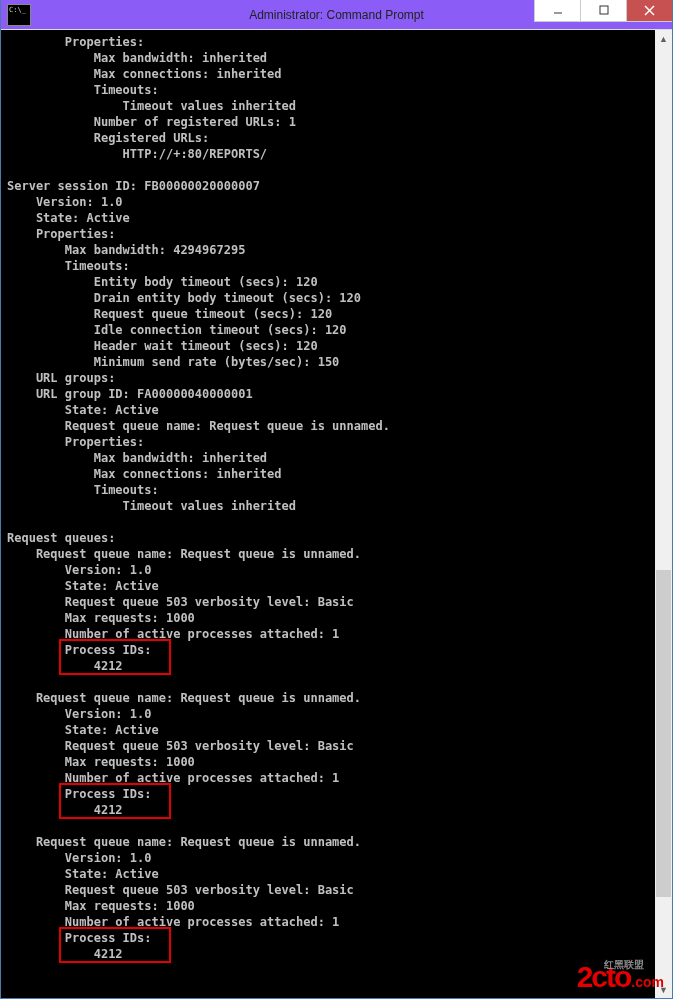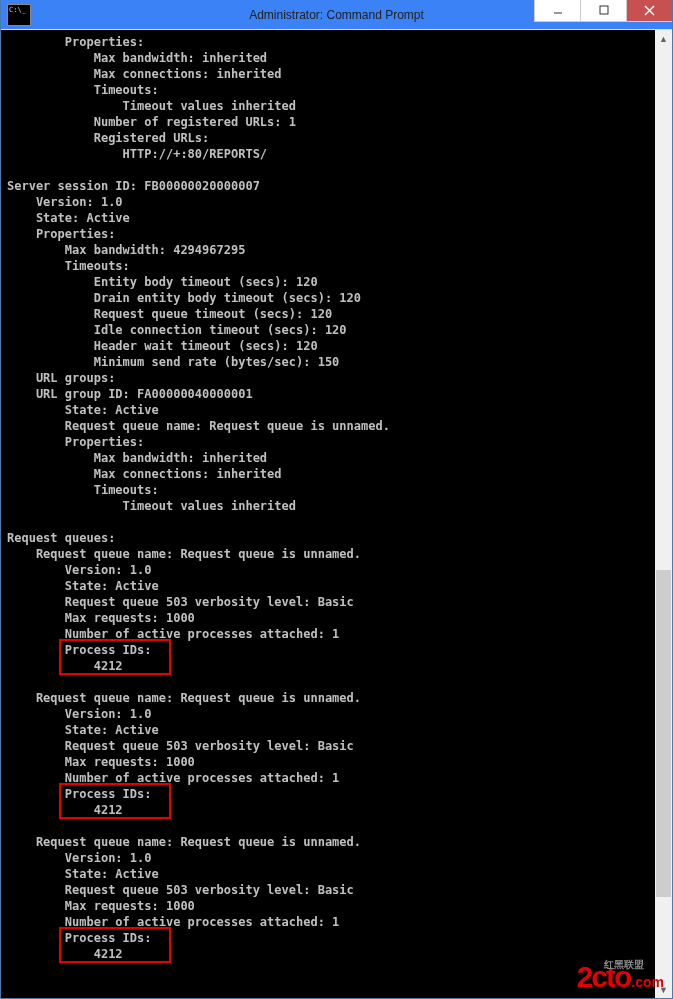--- a/index.html
+++ b/index.html
@@ -13,21 +13,21 @@
   .window {
     width: 673px;
     height: 999px;
     position: relative;
     background: #000;
     border: 1px solid #4a7bb0;
     border-top: none;
   }
   .titlebar {
     height: 30px;
-    background: #3b82f6;
+    background: #8b5cf6;
     display: flex;
     align-items: center;
     position: relative;
     border-bottom: 1px solid #ddd;
   }
   .titlebar-icon {
     width: 24px;
     height: 22px;
     margin-left: 6px;
     background: #000;

